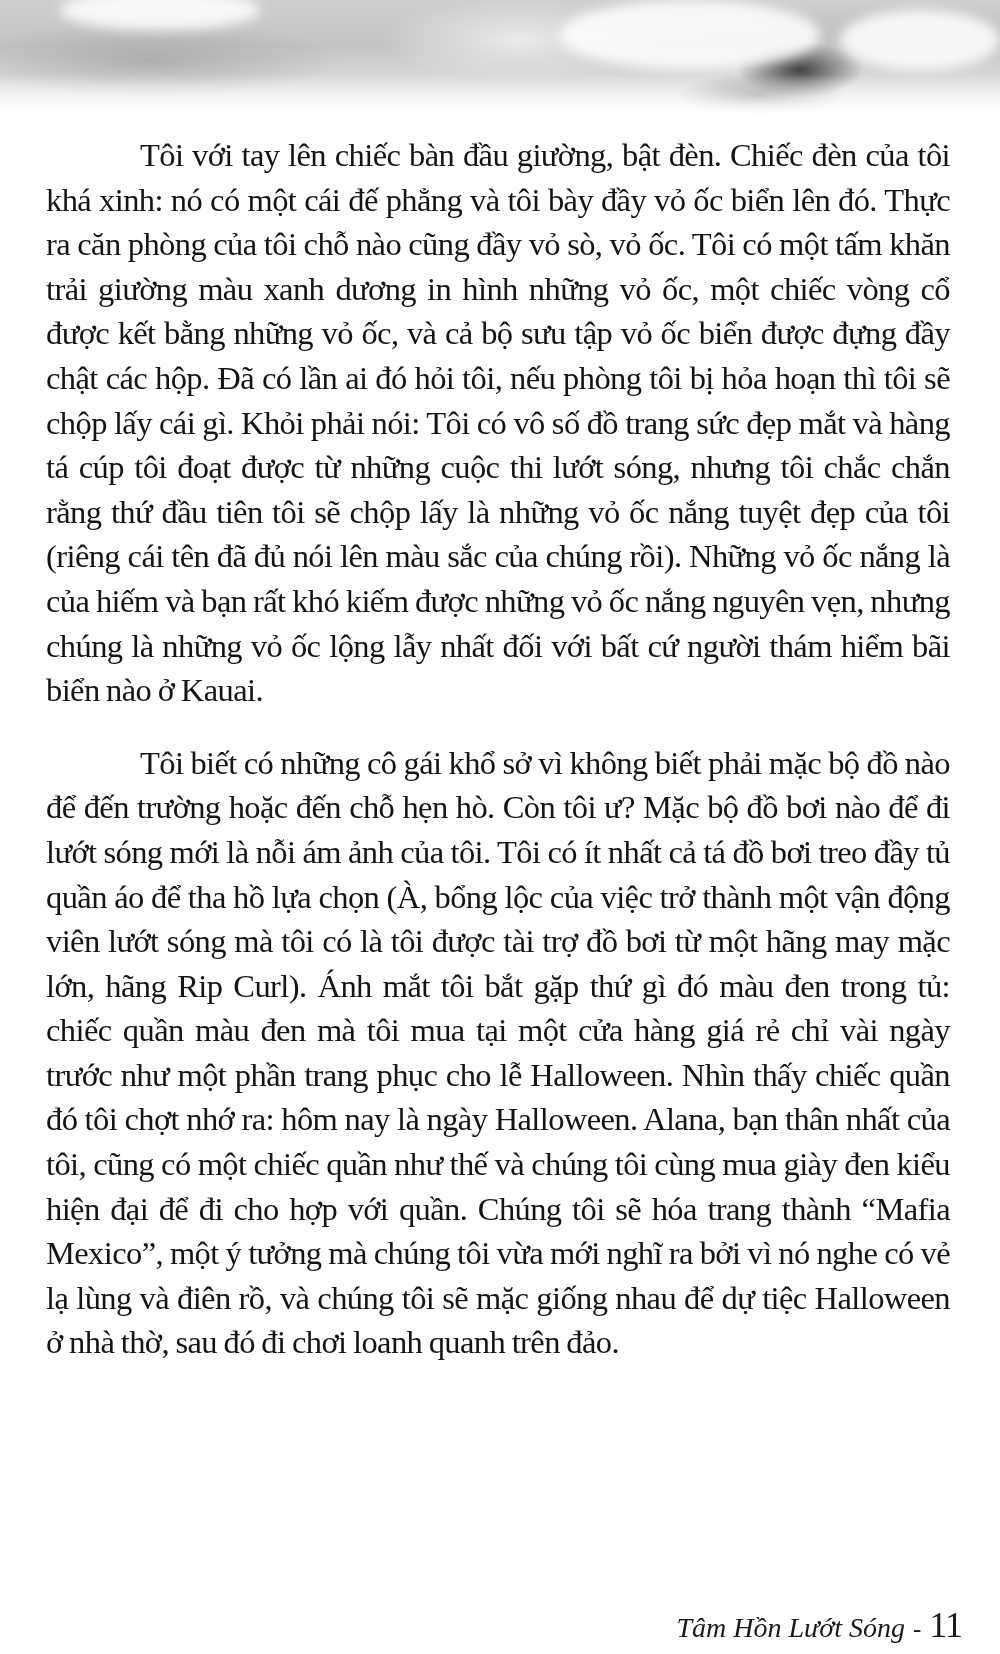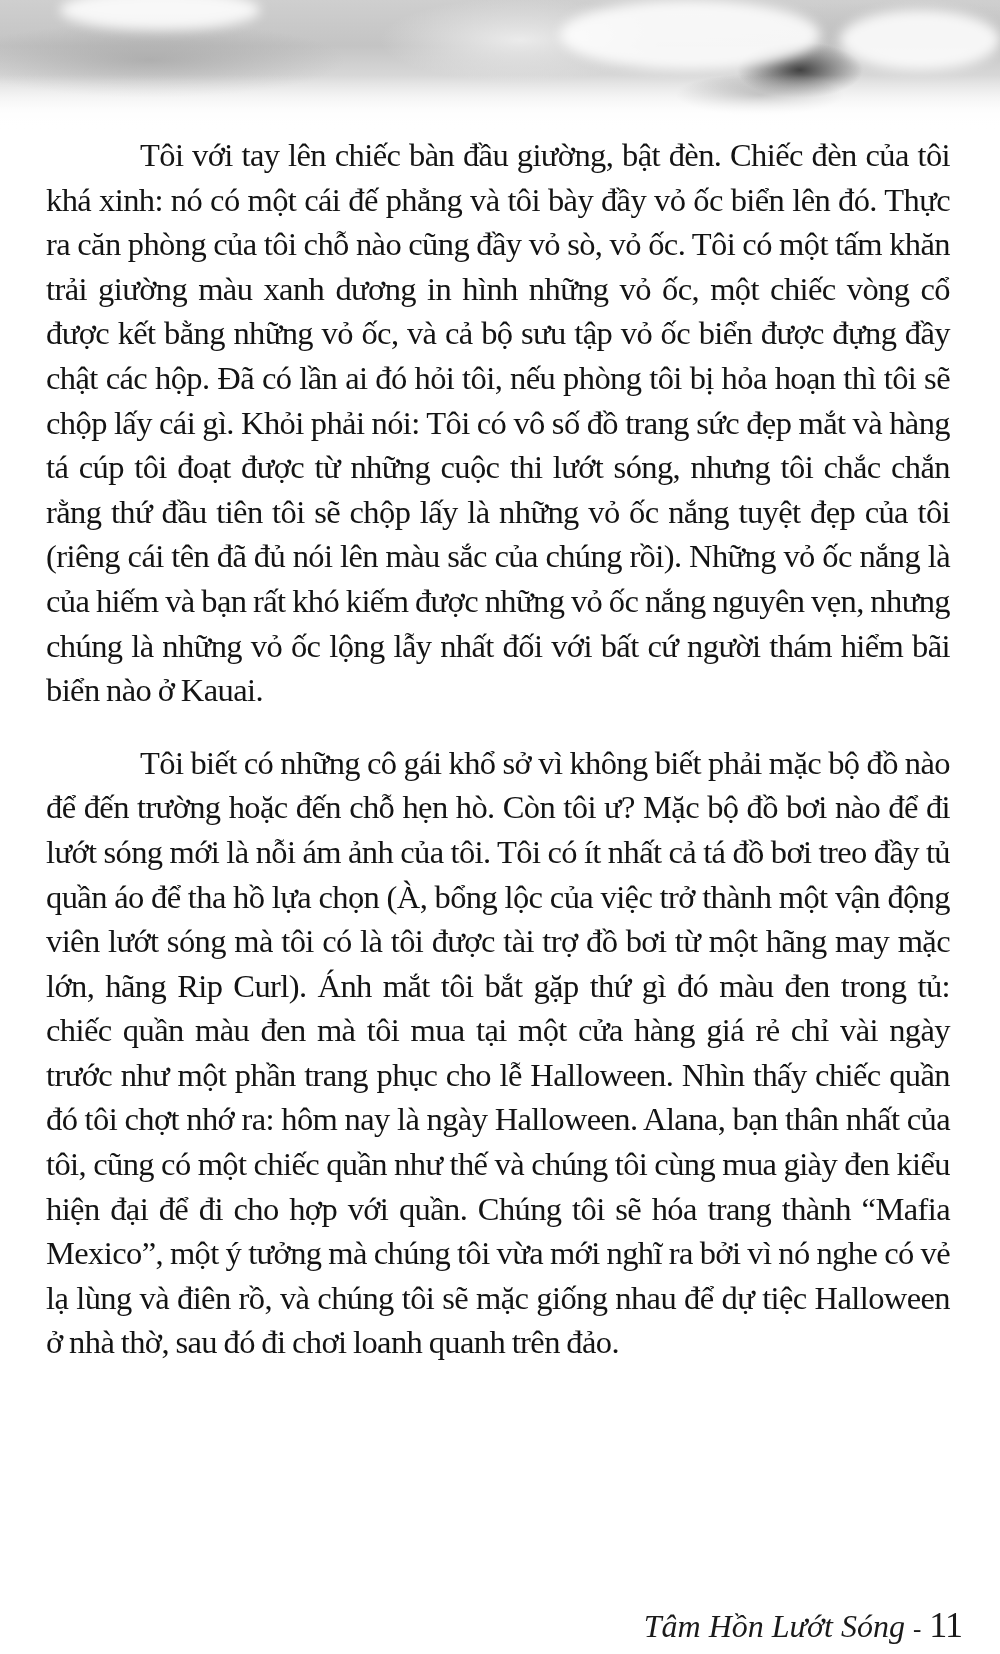--- a/index.html
+++ b/index.html
@@ -64,21 +64,21 @@
       position: absolute;
       right: 38px;
       top: 1604px;
       display: flex;
       align-items: baseline;
       gap: 8px;
       color: #1a1a1a;
     }
     .footer-title {
       font-style: italic;
-      font-size: 32px;
+      font-size: 28px;
       margin-left: 22px;
     }
     .footer-sep {
       font-style: italic;
       font-size: 25px;
     }
     .footer-page {
       font-size: 36px;
       letter-spacing: -1px;
     }

